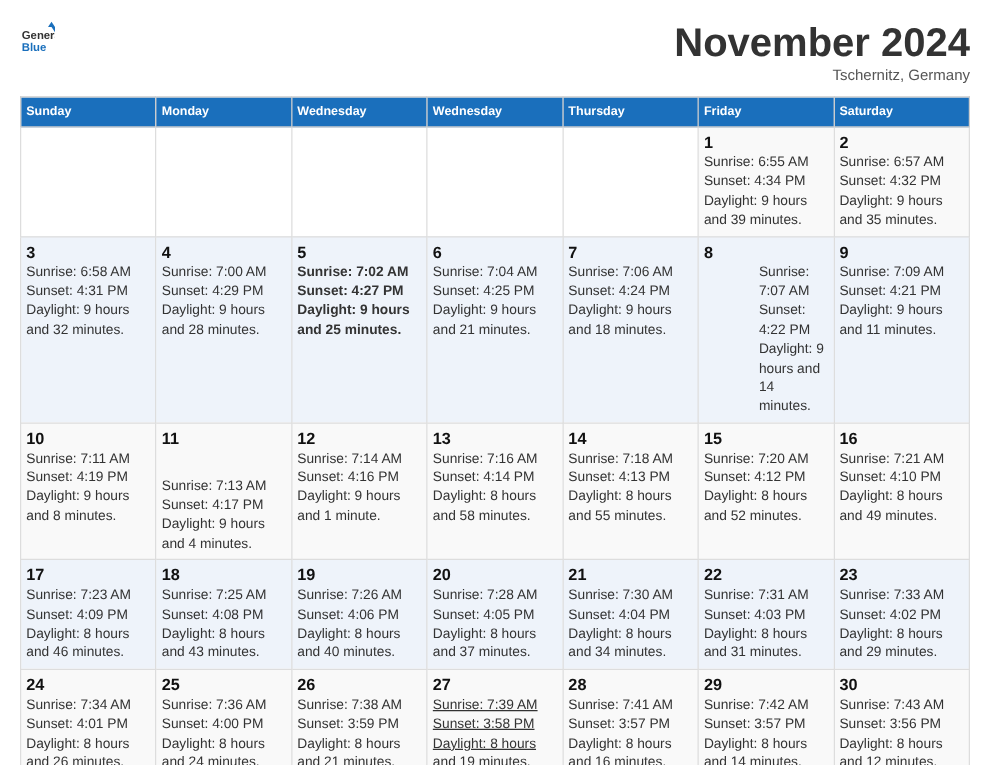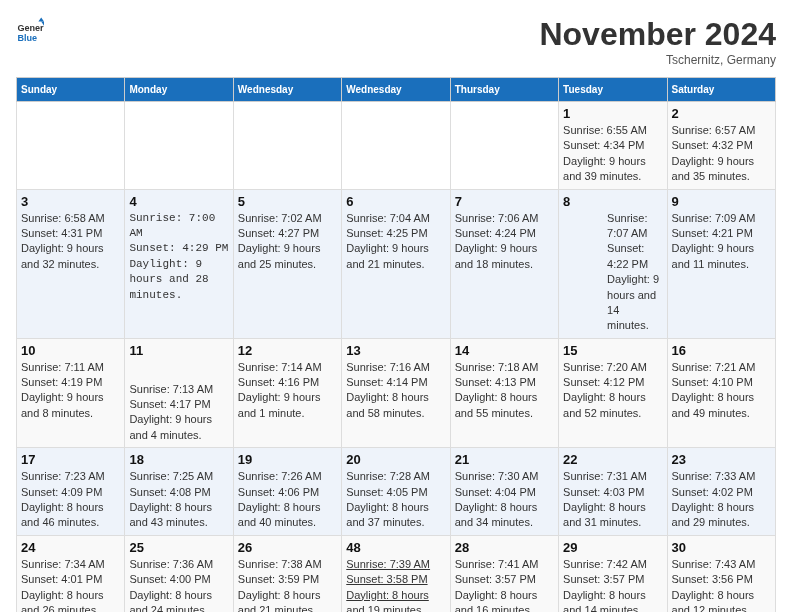--- a/index.html
+++ b/index.html
@@ -100,21 +100,21 @@
 </div>
 
 <table class="calendar">
   <thead>
     <tr id="weekday-header">
     <th>Sunday</th>
         <th>Monday</th>
         <th>Wednesday</th>
         <th>Wednesday</th>
         <th>Thursday</th>
-        <th>Tuesday</th>
+        <th>Friday</th>
         <th>Saturday</th>
       </tr>
   </thead>
   <tbody id="calendar-body">
   <tr>
         <td class="empty-cell"></td>
         <td class="empty-cell"></td>
         <td class="empty-cell"></td>
         <td class="empty-cell"></td>
         <td class="empty-cell"></td>
@@ -133,27 +133,27 @@
       </tr>
       <tr>
         <td>
           <div class="day-number">3</div>
           <div class="day-info" style="white-space: pre-line;">Sunrise: 6:58 AM
 Sunset: 4:31 PM
 Daylight: 9 hours and 32 minutes.</div>
         </td>
         <td>
           <div class="day-number">4</div>
-          <div class="day-info" style="white-space: pre-line; font-family: Liberation Mono, monospace;">Sunrise: 7:00 AM
+          <div class="day-info" style="white-space: pre-line;">Sunrise: 7:00 AM
 Sunset: 4:29 PM
 Daylight: 9 hours and 28 minutes.</div>
         </td>
         <td>
           <div class="day-number">5</div>
-          <div class="day-info" style="white-space: pre-line;">Sunrise: 7:02 AM
+          <div class="day-info" style="white-space: pre-line; font-weight: bold;">Sunrise: 7:02 AM
 Sunset: 4:27 PM
 Daylight: 9 hours and 25 minutes.</div>
         </td>
         <td>
           <div class="day-number">6</div>
           <div class="day-info" style="white-space: pre-line;">Sunrise: 7:04 AM
 Sunset: 4:25 PM
 Daylight: 9 hours and 21 minutes.</div>
         </td>
         <td>
@@ -276,21 +276,21 @@
 Sunset: 4:00 PM
 Daylight: 8 hours and 24 minutes.</div>
         </td>
         <td>
           <div class="day-number">26</div>
           <div class="day-info" style="white-space: pre-line;">Sunrise: 7:38 AM
 Sunset: 3:59 PM
 Daylight: 8 hours and 21 minutes.</div>
         </td>
         <td>
-          <div class="day-number">48</div>
+          <div class="day-number">27</div>
           <div class="day-info" style="white-space: pre-line; text-decoration: underline;">Sunrise: 7:39 AM
 Sunset: 3:58 PM
 Daylight: 8 hours and 19 minutes.</div>
         </td>
         <td>
           <div class="day-number">28</div>
           <div class="day-info" style="white-space: pre-line;">Sunrise: 7:41 AM
 Sunset: 3:57 PM
 Daylight: 8 hours and 16 minutes.</div>
         </td>

